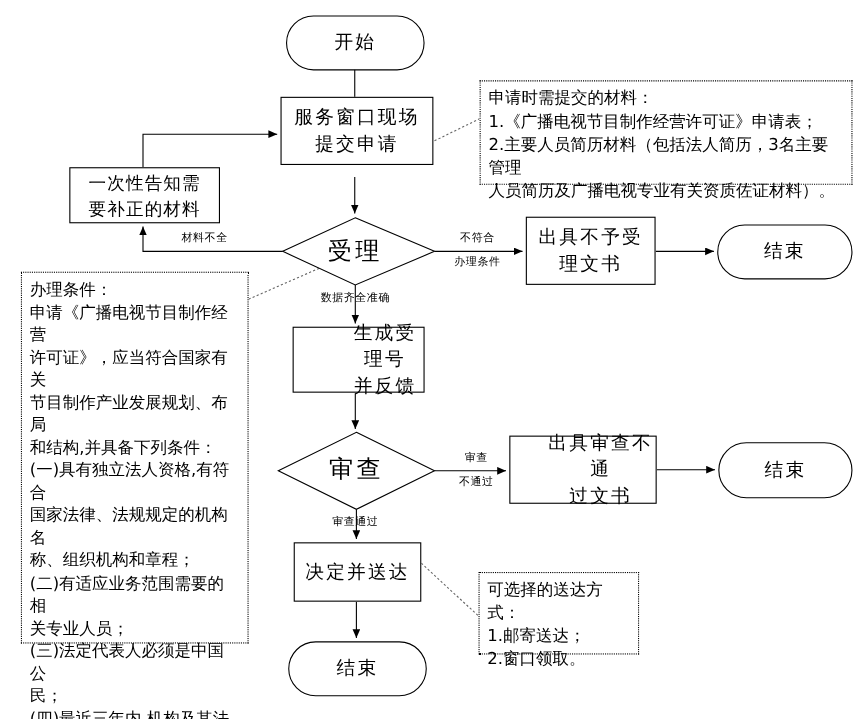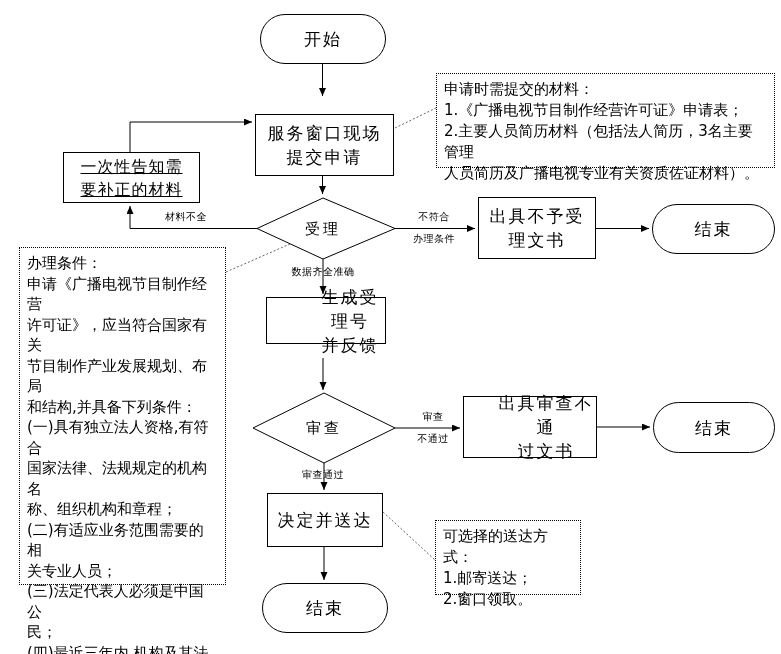--- a/index.html
+++ b/index.html
@@ -28,21 +28,21 @@
     text-align: center;
     font-size: 17px;
     letter-spacing: 2px;
     line-height: 24px;
     white-space: pre-line;
   }
   .terminal { border-radius: 26px; }
   .dlabel {
     position: absolute;
     text-align: center;
-    font-size: 15px;
+    font-size: 22px;
     letter-spacing: 3px;
     line-height: 20px;
   }
   .elabel {
     position: absolute;
     text-align: center;
     font-size: 10px;
     letter-spacing: 0.5px;
     line-height: 22px;
     white-space: pre-line;
@@ -86,32 +86,32 @@
     <line x1="395" y1="128" x2="436" y2="108" stroke="#666" stroke-width="1" stroke-dasharray="2,2"></line>
     <line x1="226" y1="272" x2="290" y2="244" stroke="#666" stroke-width="1" stroke-dasharray="2,2"></line>
     <line x1="383" y1="512" x2="435" y2="560" stroke="#666" stroke-width="1" stroke-dasharray="2,2"></line>
 
     <polygon points="323,198 395,228.5 323,259 257,228.5" fill="#ffffff" stroke="#000" stroke-width="1"></polygon>
     <polygon points="324,393 395,428 324,463 253,428" fill="#ffffff" stroke="#000" stroke-width="1"></polygon>
   </svg>
 
   <div class="node terminal" style="left:260px; top:14px; width:126px; height:50px;">开始</div>
 
-  <div class="node" style="left:255px; top:114px; width:139px; height:62px;">服务窗口现场
+  <div class="node" style="left:255px; top:88px; width:139px; height:62px;">服务窗口现场
 提交申请</div>
 
-  <div class="node" style="left:63px; top:152px; width:137px; height:51px; font-size:16px; letter-spacing:1px; line-height:23px;text-decoration:underline;">一次性告知需
+  <div class="node" style="left:63px; top:152px; width:137px; height:51px; font-size:16px; letter-spacing:1px; line-height:23px;">一次性告知需
 要补正的材料</div>
 
   <div class="node" style="left:478px; top:197px; width:118px; height:62px;">出具不予受
 理文书</div>
 
   <div class="node terminal" style="left:652px; top:204px; width:123px; height:50px;">结束</div>
 
-  <div class="node" style="left:266px; top:297px; width:120px; height:47px;padding-left:48px;">生成受理号
+  <div class="node" style="left:266px; top:297px; width:120px; height:60px;padding-left:48px;">生成受理号
 并反馈</div>
 
   <div class="node" style="left:463px; top:396px; width:134px; height:62px;padding-left:32px;">出具审查不通
 过文书</div>
 
   <div class="node terminal" style="left:653px; top:402px; width:122px; height:51px;">结束</div>
 
   <div class="node" style="left:267px; top:493px; width:116px; height:54px;">决定并送达</div>
 
   <div class="node terminal" style="left:262px; top:583px; width:126px; height:50px;">结束</div>

